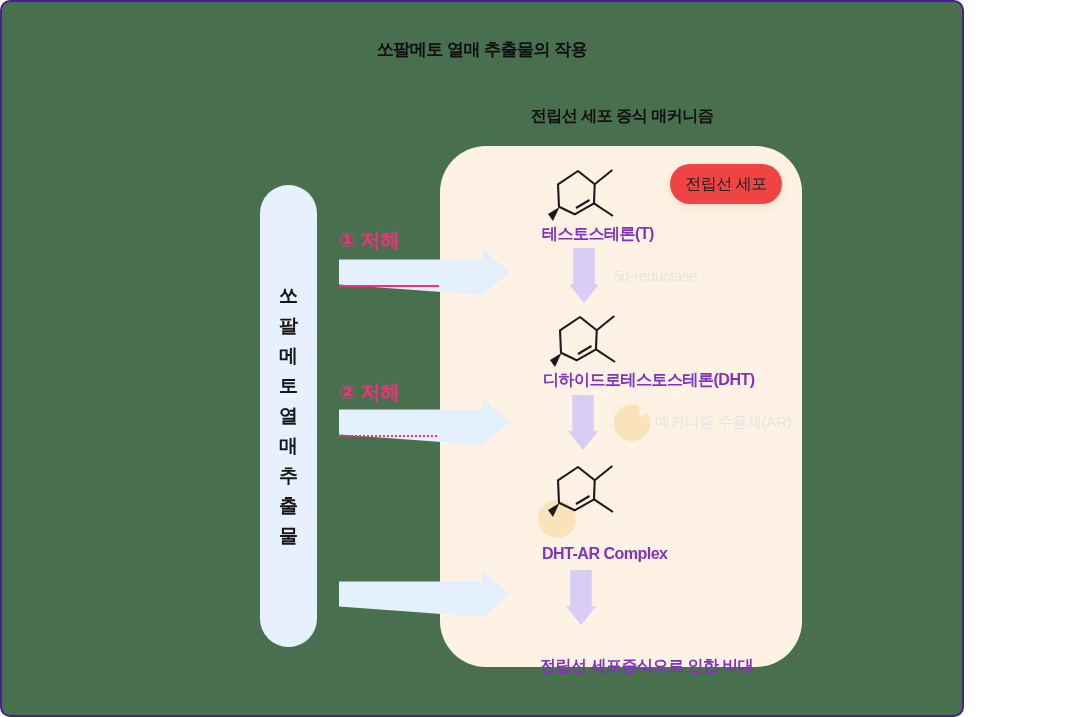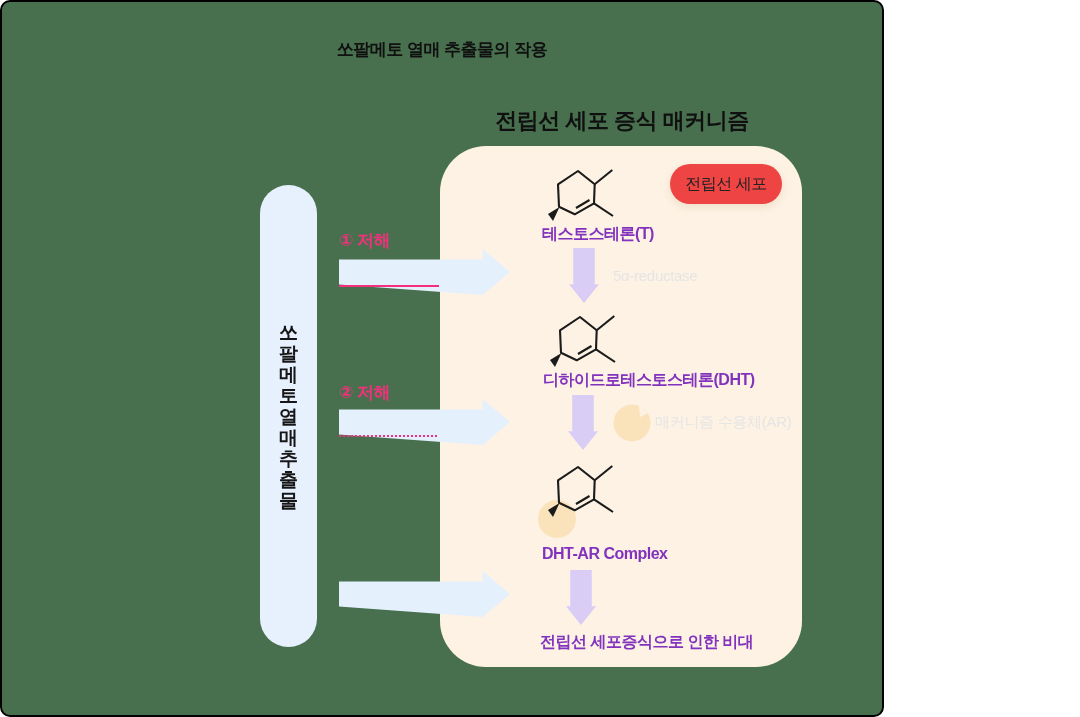--- a/index.html
+++ b/index.html
@@ -1,53 +1,53 @@
 <!DOCTYPE html>
 <html><head>
 <meta charset="utf-8">
 <style>
   * { margin: 0; padding: 0; box-sizing: border-box; }
   html,body { background: #ffffff; }
   body { font-family: "Liberation Sans", "DejaVu Sans", sans-serif; }
 
   .canvas {
     position: relative;
-    width: 884px; height: 717px;
+    width: 964px; height: 717px;
     background: #48704E;
-    border: 2px solid #000000;
+    border: 2px solid #4c1d95;
     border-radius: 10px;
     overflow: hidden;
   }
 
   .main-title {
     position: absolute; top: 36px; left: 0; width: 100%;
     text-align: center;
     font-size: 17px; font-weight: 800; color: #101010;
     letter-spacing: -0.5px;
   }
   .subtitle {
     position: absolute; top: 104px; left: 440px; width: 360px;
     text-align: center;
-    font-size: 22px; font-weight: 700; color: #101010;
+    font-size: 16px; font-weight: 700; color: #101010;
     letter-spacing: -0.5px;
   }
 
   
   .source-bar {
     position: absolute; left: 258px; top: 183px;
     width: 57px; height: 462px;
     background: #E7F1FE;
     border-radius: 29px;
     display: flex; align-items: center; justify-content: center;
     z-index: 2;
   }
   .vtext {
     width: 1.15em;
     font-size: 19px; font-weight: 800; color: #161616;
-    line-height: 21px; text-align: center;
+    line-height: 30px; text-align: center;
     word-break: break-all; letter-spacing: 0;
   }
 
   
   .cell-box {
     position: absolute; left: 438px; top: 144px;
     width: 362px; height: 521px;
     background: #FDF2E4;
     border-radius: 46px;
     z-index: 1;
@@ -75,21 +75,21 @@
     position: absolute; left: 337px; top: 283px; width: 100px; height: 0;
     border-top: 2px solid #F4307E; z-index: 3;
   }
   .underline-dotted {
     position: absolute; left: 337px; top: 433px; width: 98px; height: 0;
     border-top: 2px dotted #F4307E; z-index: 3;
   }
 
   .pink-label {
     position: absolute;
-    font-size: 17px; font-weight: 800; color: #F4307E;
+    font-size: 20px; font-weight: 800; color: #F4307E;
     letter-spacing: -0.5px; line-height: 21px;
     z-index: 3; white-space: nowrap;
   }
   .pink-label .indent { padding-left: 18px; }
 
   
   .varrow {
     position: absolute;
     width: 30px; height: 55px;
     background: #D9CDF6;
@@ -165,21 +165,21 @@
     <path d="M31 4 L47.7 17.3 L47 36.3 L27.7 47.3 L12 39.7 L11 17.3 Z" fill="none" stroke="#1b1b1b" stroke-width="2.1" stroke-linejoin="round"></path>
     <line x1="42.5" y1="33" x2="29" y2="41" stroke="#1b1b1b" stroke-width="2.1"></line>
     <line x1="47.7" y1="17.3" x2="65.3" y2="3" stroke="#1b1b1b" stroke-width="2.1"></line>
     <line x1="47" y1="36.3" x2="66" y2="49" stroke="#1b1b1b" stroke-width="2.1"></line>
     <polygon points="12.5,40 1,47 6,54" fill="#1b1b1b"></polygon>
   </svg>
 
   <div class="purple-label" style="left:540px; top:222px">테스토스테론(T)</div>
   <div class="purple-label" style="left:541px; top:368px">디하이드로테스토스테론(DHT)</div>
   <div class="purple-label" style="left:540px; top:543px">DHT-AR Complex</div>
-  <div class="purple-label" style="left:538px; top:630px">전립선 세포증식으로 인한 비대</div>
+  <div class="purple-label" style="left:538px; top:654px">전립선 세포증식으로 인한 비대</div>
 
   <div class="varrow" style="left:567px; top:246px"></div>
   <div class="varrow" style="left:566px; top:393px"></div>
   <div class="varrow" style="left:564px; top:568px"></div>
 
   <div class="black-label" style="left:611px; top:265px">5α-reductase</div>
 
   <svg class="receptor-icon" width="38" height="38" viewBox="0 0 38 38">
     <circle cx="19" cy="19" r="18.5" fill="#FAE3BB"></circle>
     <polygon points="26,1 35,9 27,13" fill="#FDF2E4"></polygon>

